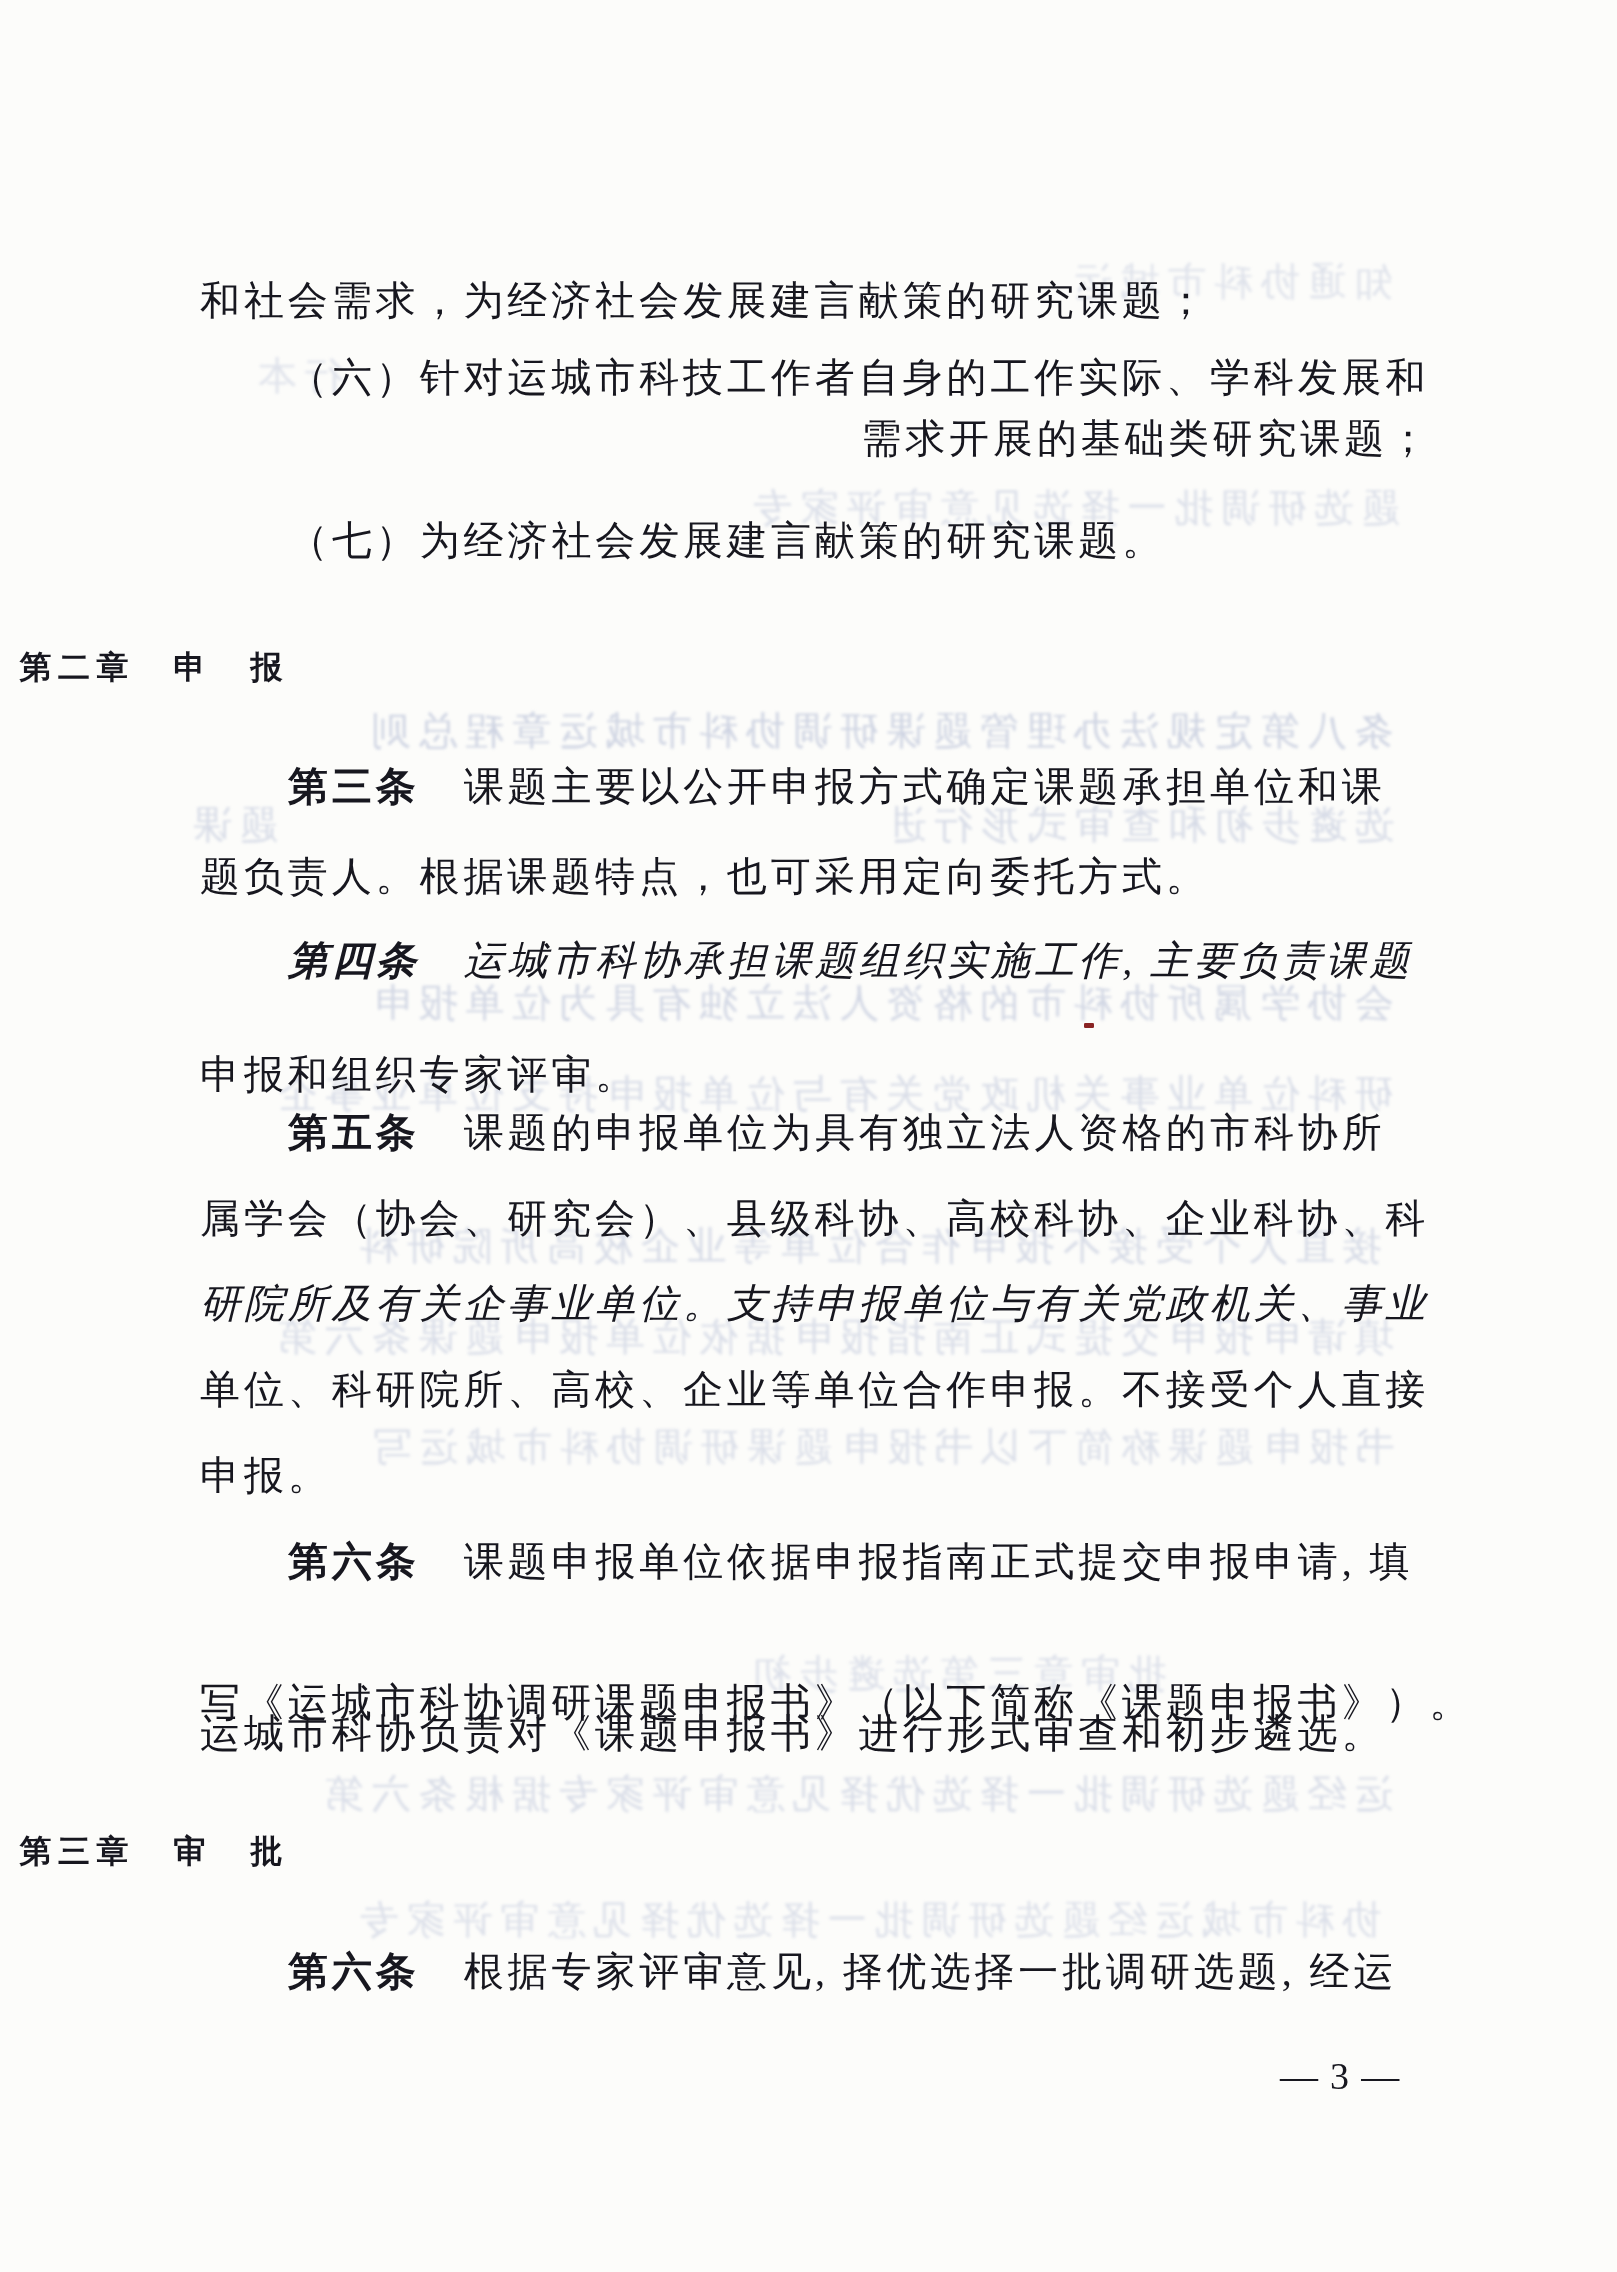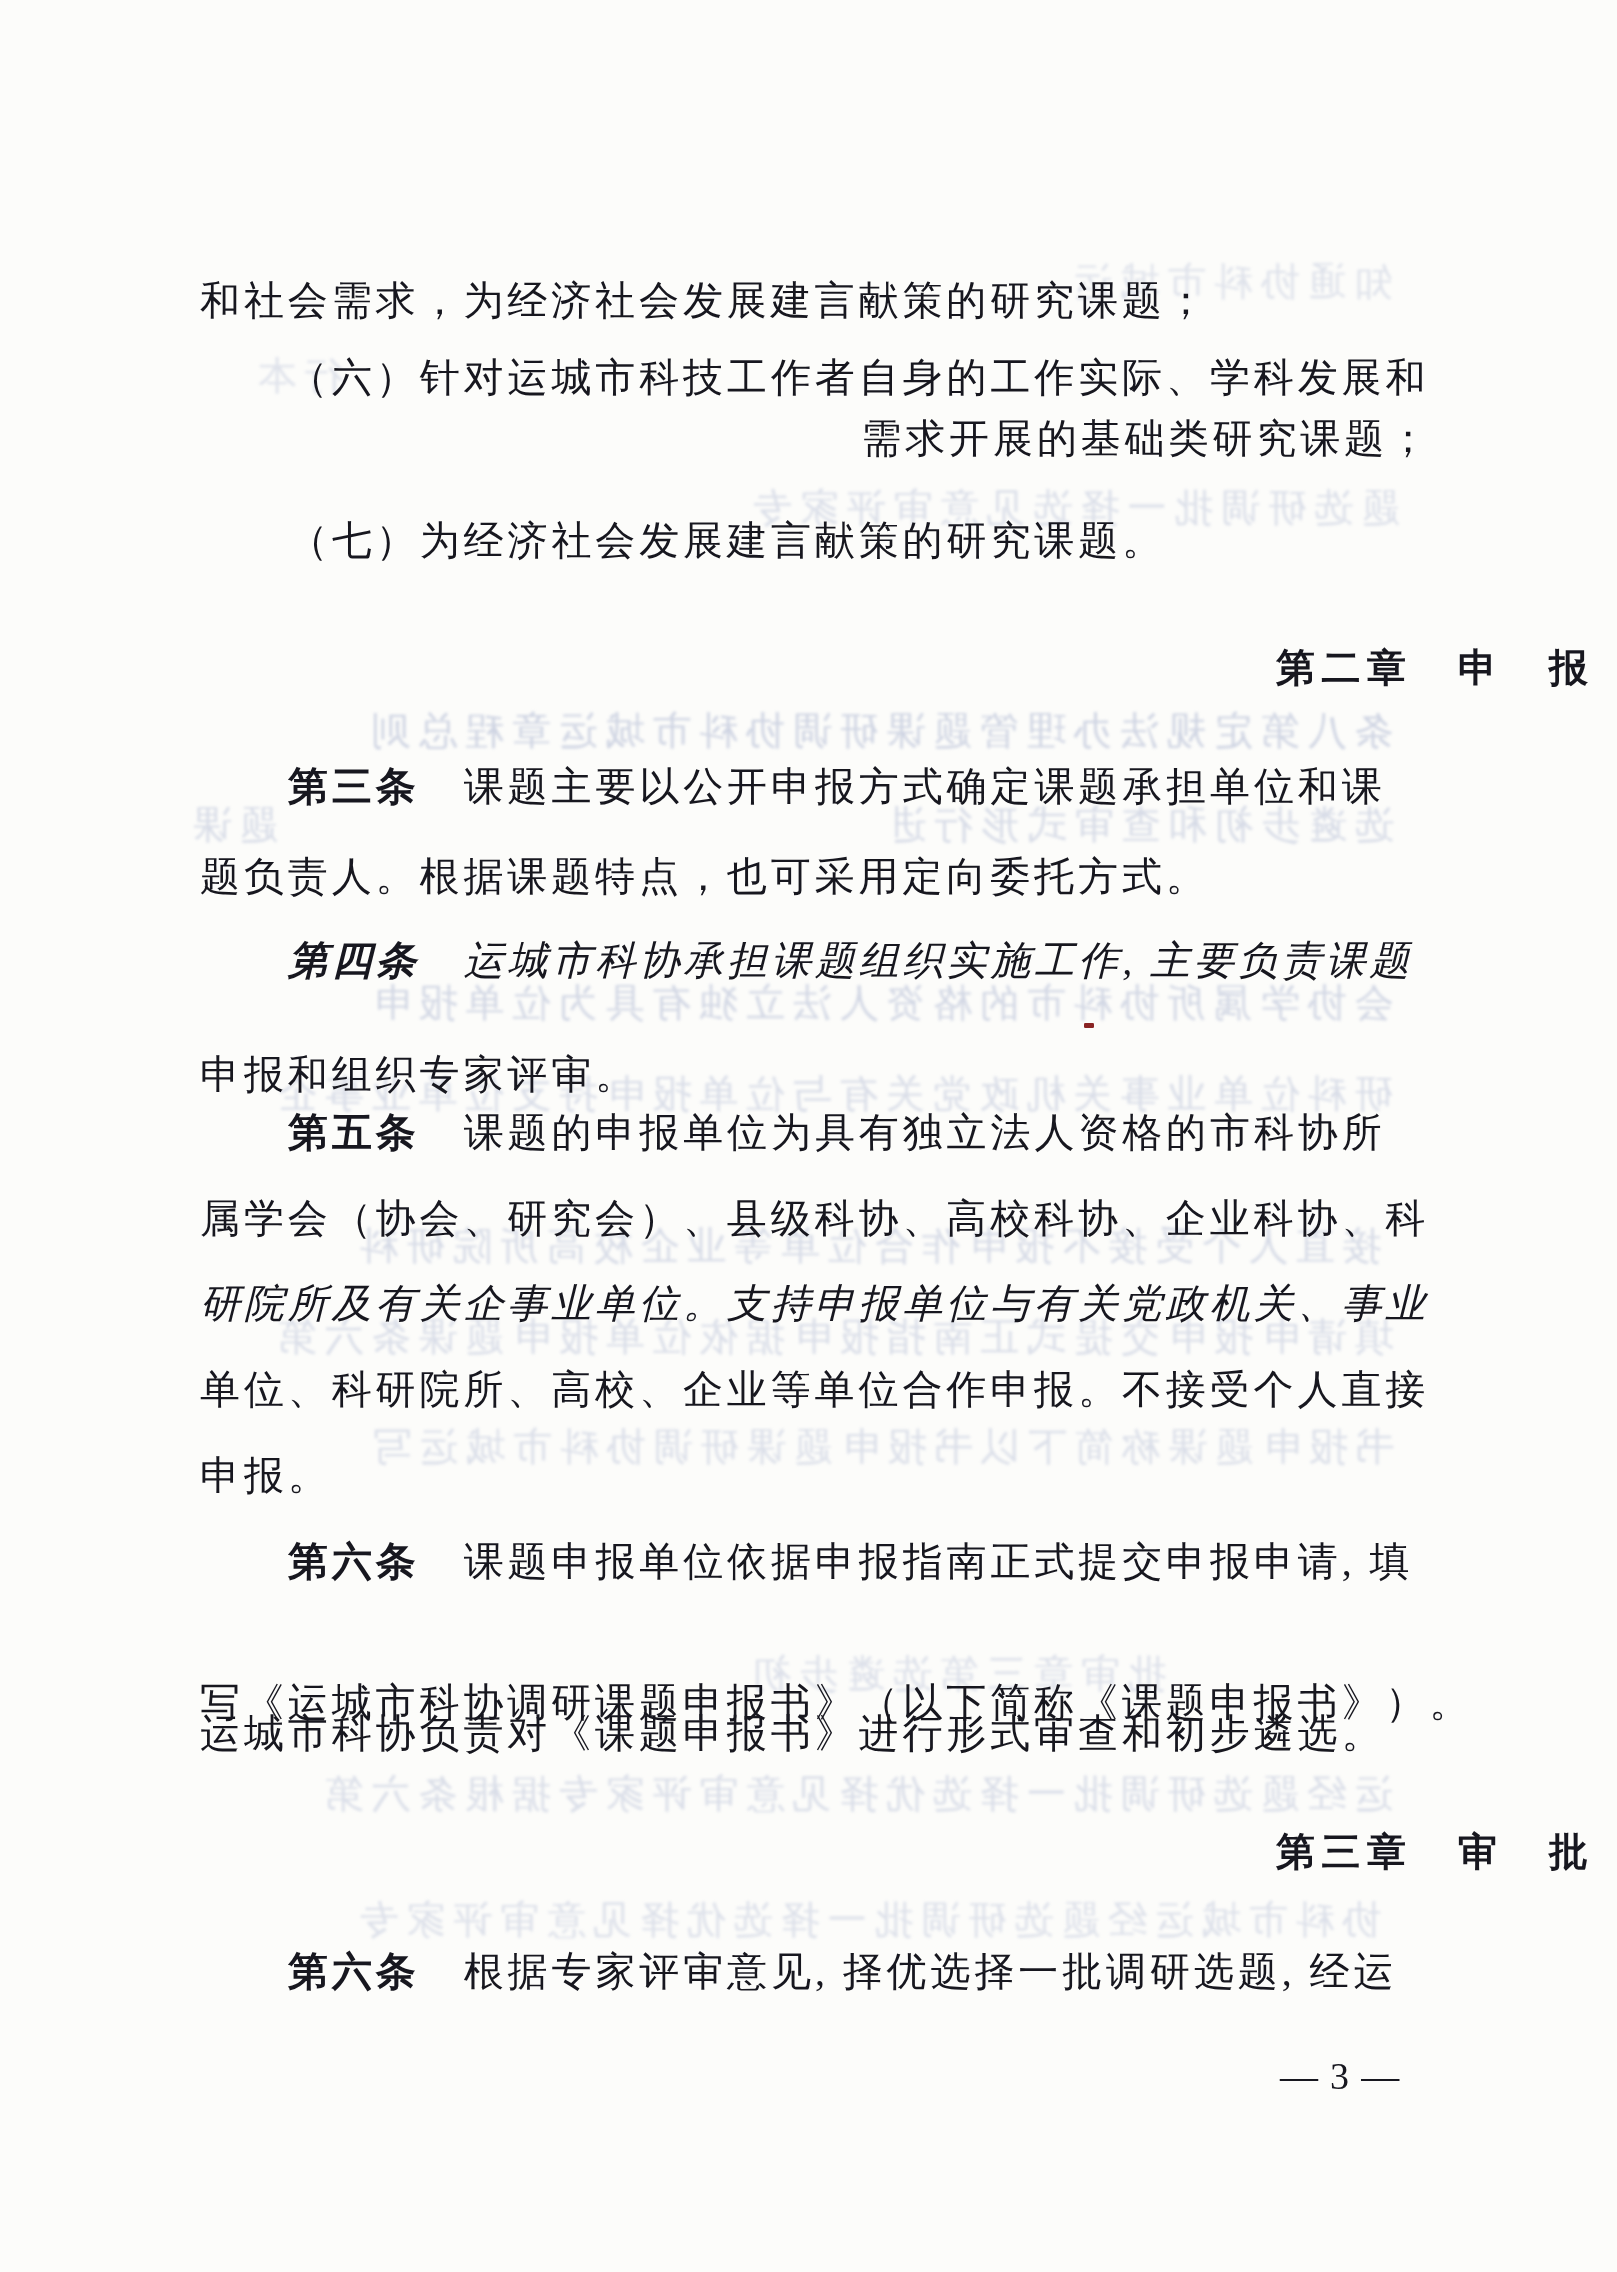--- a/index.html
+++ b/index.html
@@ -19,22 +19,22 @@
   }
   .line.indent{padding-left:88px;}
   .line .art{
     font-weight:700;
     font-family:"Liberation Sans","DejaVu Sans",sans-serif;
     margin-right:44px;
   }
   
   .chapter{
     position:absolute;left:19.4px;width:1575px;
-    text-align:right;
-    font-size:39px;line-height:47px;height:47px;
+    text-align:left;
+    font-size:32px;line-height:47px;height:47px;
     font-weight:700;letter-spacing:6.5px;
     font-family:"Liberation Sans","DejaVu Sans",sans-serif;
   }
   
   .bleed{
     position:absolute;height:47px;
     font-size:39px;line-height:45px;letter-spacing:7.8px;
     color:#a9b3cf;
     transform:scaleX(-1);
     filter:blur(1.6px);

